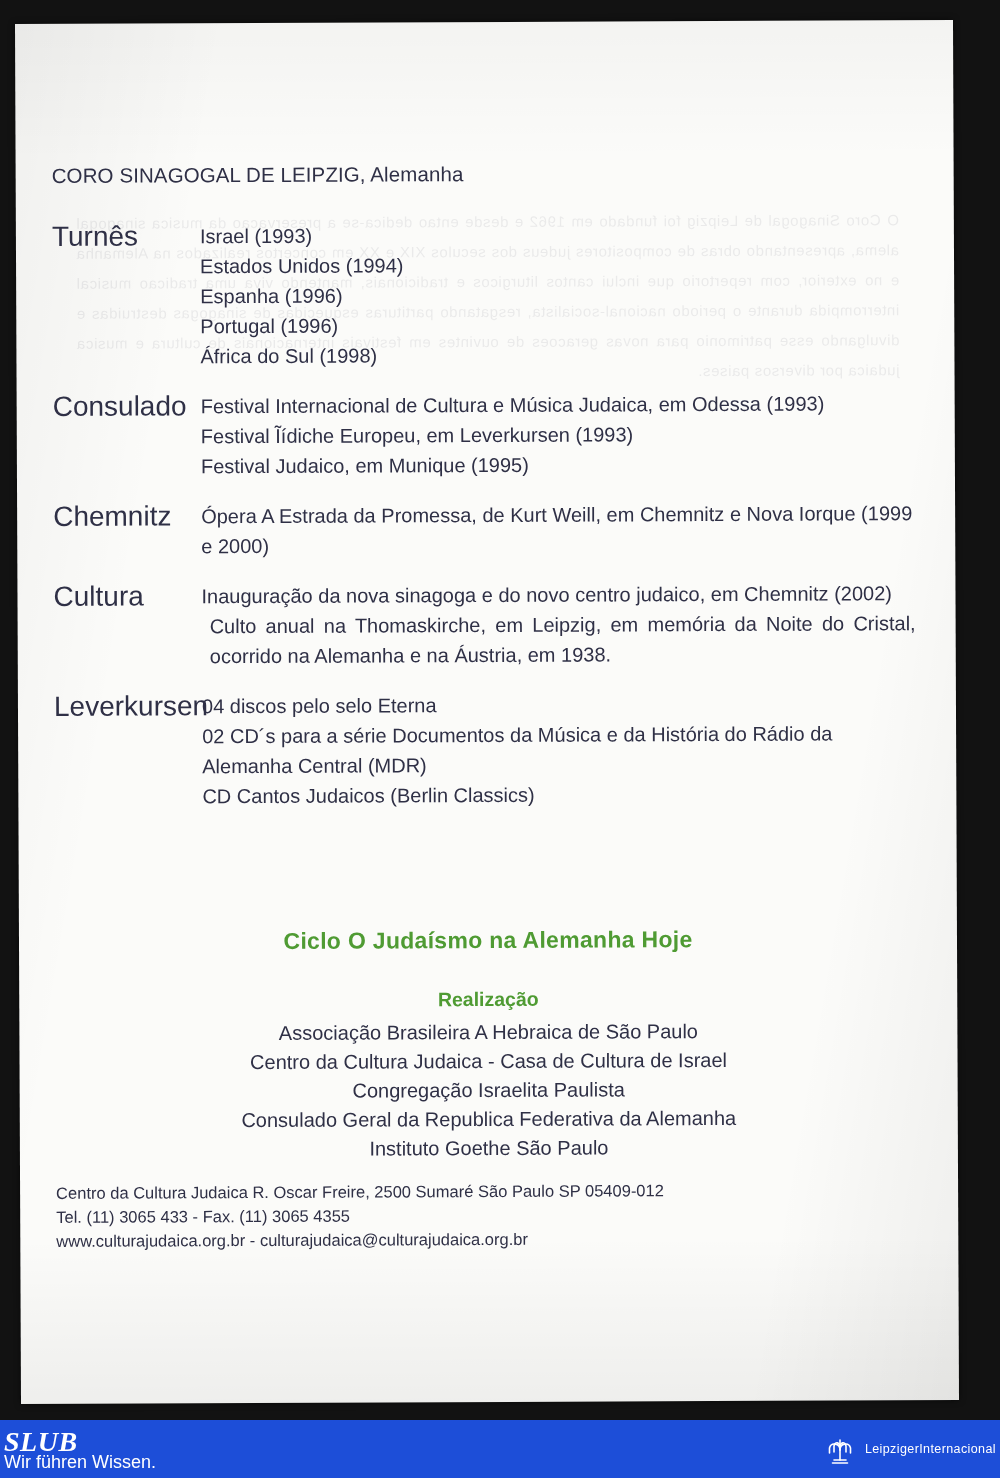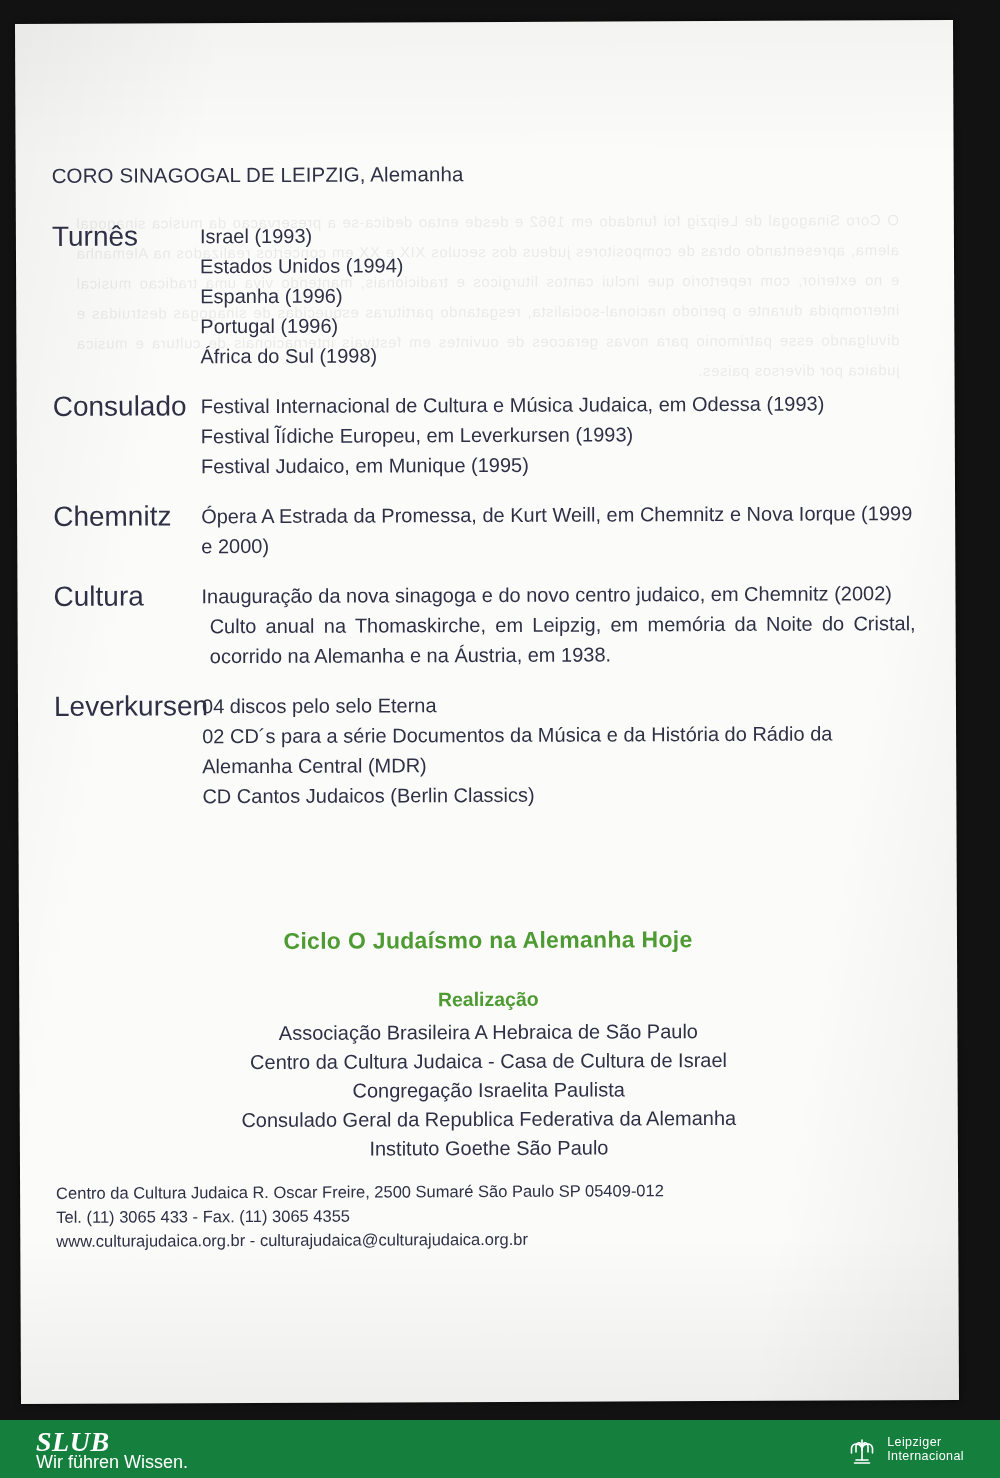--- a/index.html
+++ b/index.html
@@ -149,25 +149,25 @@
   }
   .footer .line { display: block; }
 
   
   .bottom-bar {
     position: absolute;
     left: 0;
     right: 0;
     bottom: 0;
     height: 58px;
-    background: #15803d;
+    background: #1d4ed8;
     display: flex;
     align-items: center;
     justify-content: space-between;
-    padding: 0 36px;
+    padding: 0 4px;
     box-sizing: border-box;
   }
   .brand-left {
     display: flex;
     align-items: center;
     gap: 12px;
   }
   .slub-logo {
     display: flex;
     flex-direction: column;
@@ -188,21 +188,21 @@
     line-height: 14px;
   }
   .brand-right {
     display: flex;
     align-items: center;
     gap: 10px;
   }
   .menorah-icon svg { display: block; }
   .choir-name {
     display: flex;
-    flex-direction: column;
+    flex-direction: row;
     line-height: 14px;
   }
   .choir-name .l1 {
     font-size: 12.5px;
     color: #ffffff;
     letter-spacing: 0.4px;
   }
   .choir-name .l2 {
     font-size: 12.5px;
     color: #ffffff;

